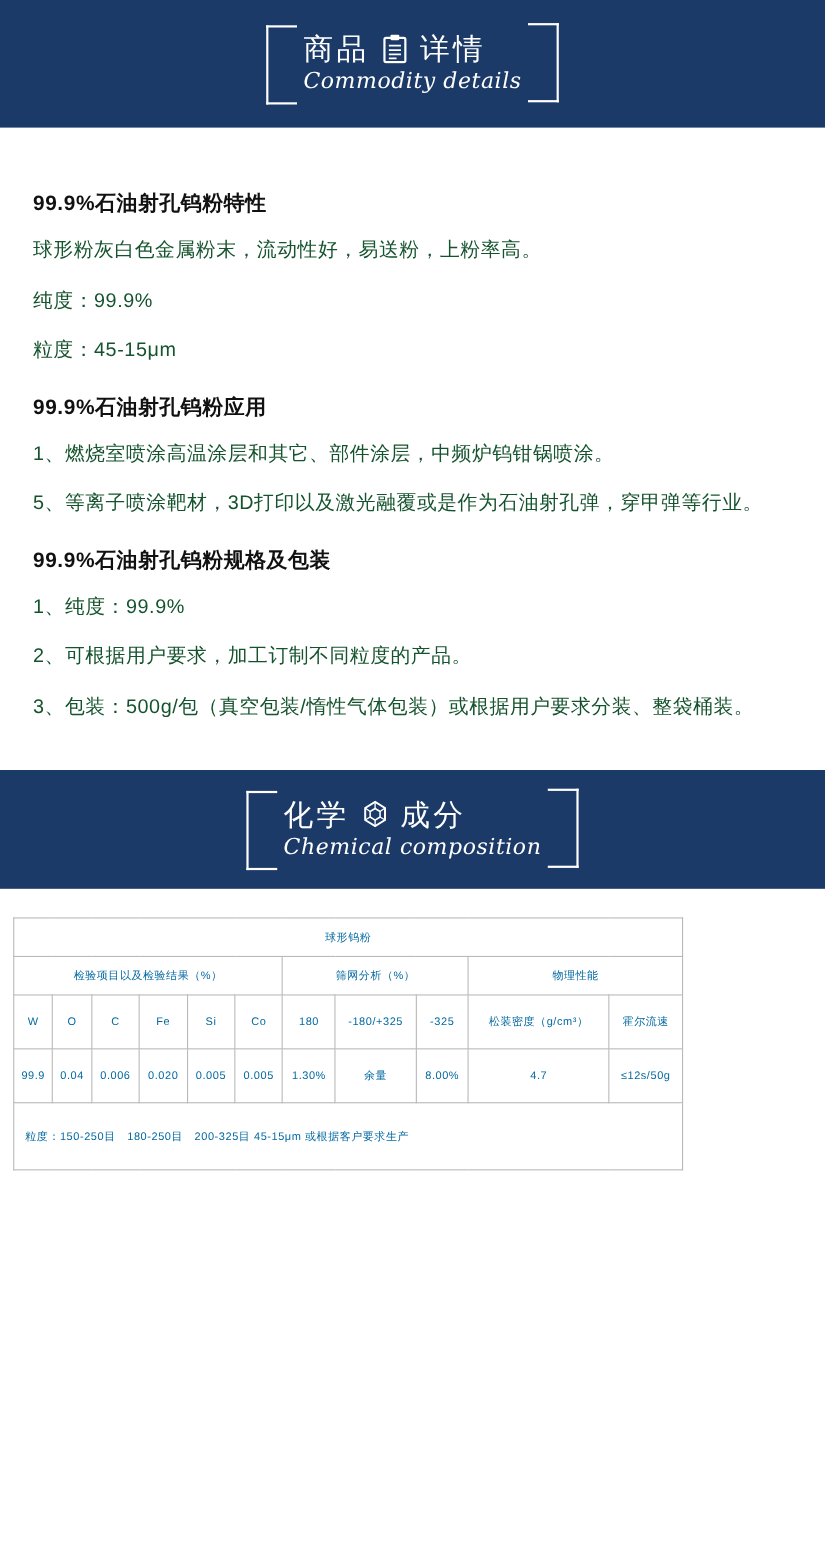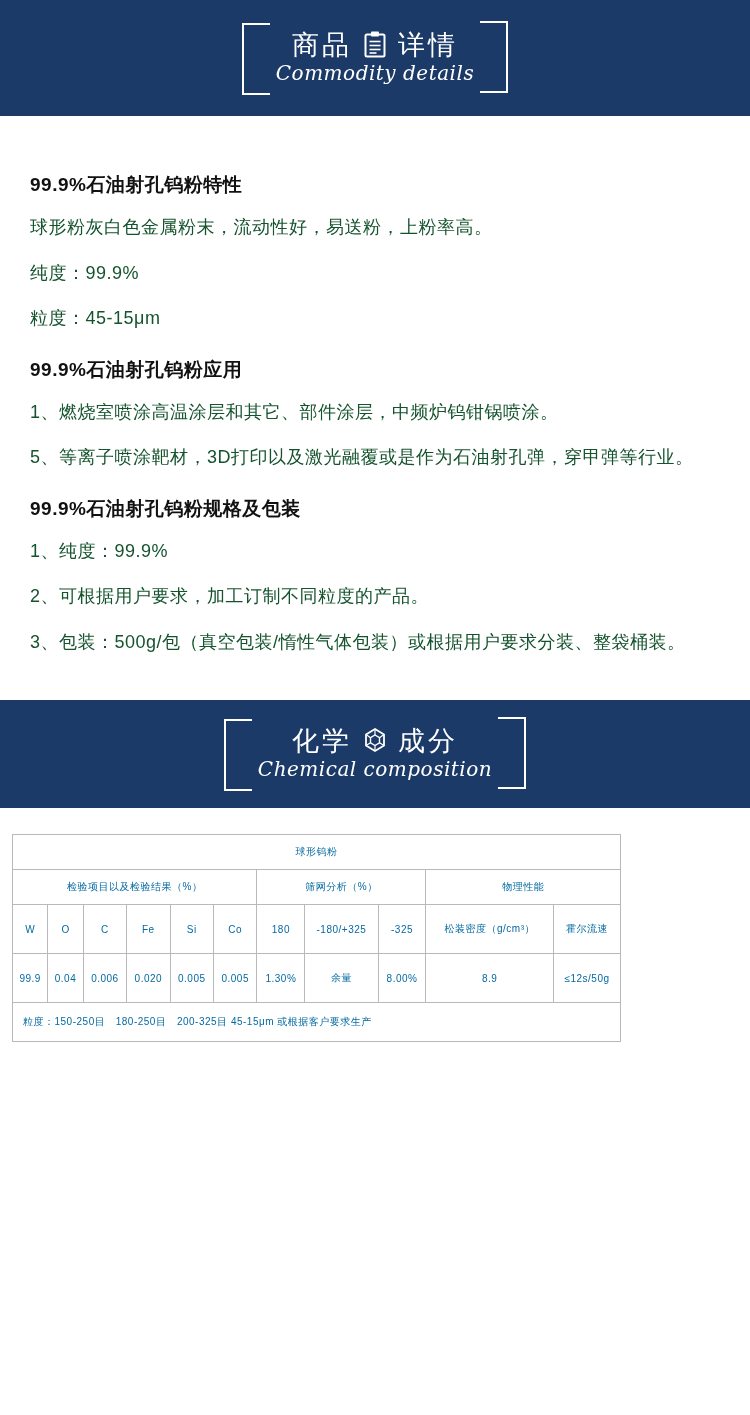--- a/index.html
+++ b/index.html
@@ -28,21 +28,20 @@
     justify-content: center;
   }
   .banner.second {
     height: 108px;
   }
   .banner-inner {
     position: relative;
     padding: 8px 34px 10px 34px;
     display: flex;
     flex-direction: column;
-    align-items: center;
     justify-content: center;
   }
   
   .banner-inner::before,
   .banner-inner::after {
     content: "";
     position: absolute;
     width: 26px;
     height: 68px;
     border: 2px solid #ffffff;
@@ -121,21 +120,21 @@
     white-space: nowrap;
   }
   table.spec td.row-head {
     padding: 13px 2px;
   }
   table.spec td.tall {
     padding: 17px 2px;
   }
   table.spec td.note {
     text-align: left;
-    padding: 12px 10px;
+    padding: 23px 10px;
   }
 </style>
 </head>
 <body>
 
 <div class="page">
 
   <div class="banner">
     <div class="banner-inner">
       <div class="banner-title">
@@ -223,21 +222,21 @@
         <tr>
           <td class="tall">99.9</td>
           <td class="tall">0.04</td>
           <td class="tall">0.006</td>
           <td class="tall">0.020</td>
           <td class="tall">0.005</td>
           <td class="tall">0.005</td>
           <td class="tall">1.30%</td>
           <td class="tall">余量</td>
           <td class="tall">8.00%</td>
-          <td class="tall">8.9</td>
+          <td class="tall">4.7</td>
           <td class="tall">≤12s/50g</td>
         </tr>
         <tr>
           <td colspan="11" class="note">粒度：150-250目　180-250目　200-325目 45-15μm 或根据客户要求生产</td>
         </tr>
       </tbody>
     </table>
   </div>
 
 </div>

